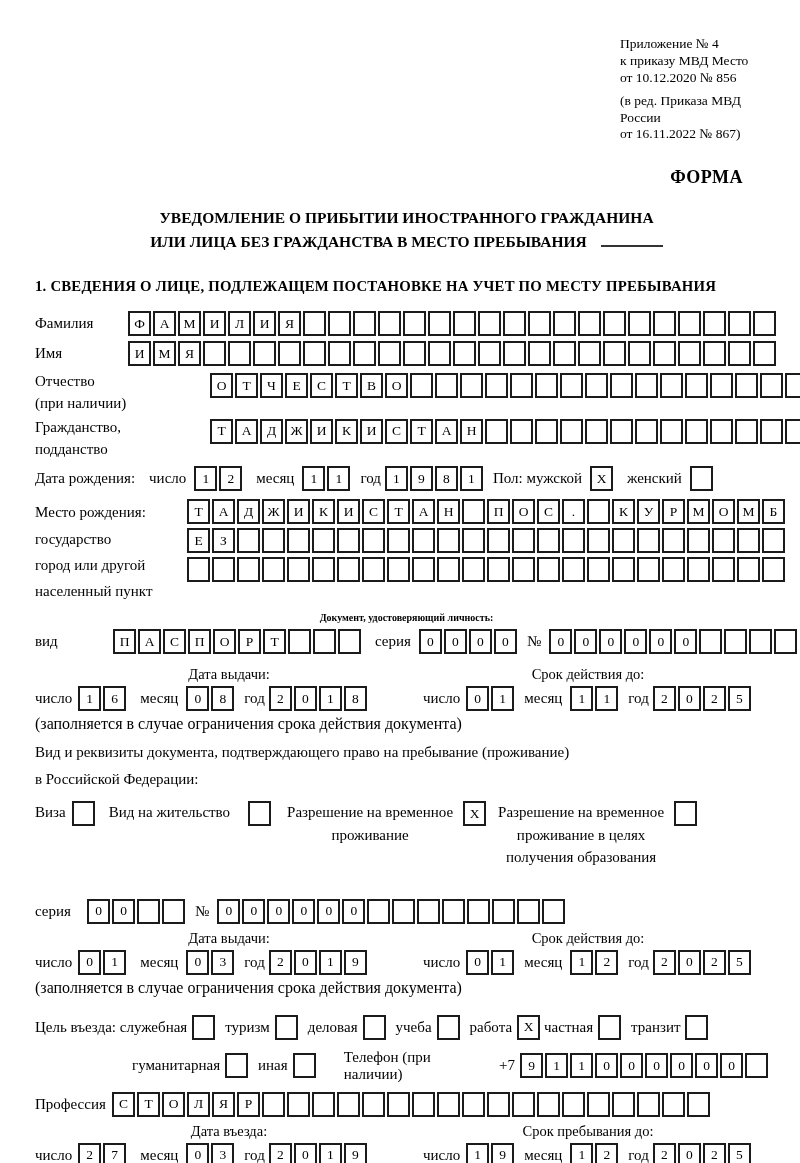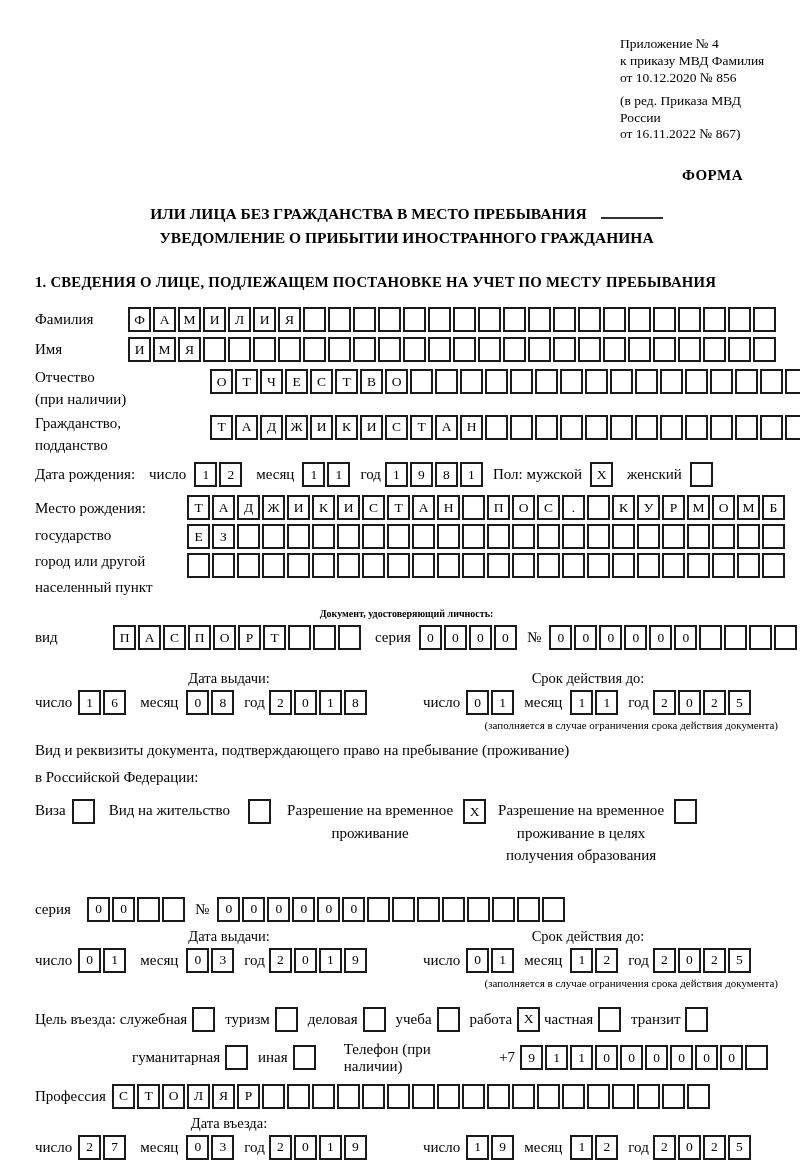--- a/index.html
+++ b/index.html
@@ -2,21 +2,21 @@
 <html><head>
 <meta charset="utf-8">
 <style>
   html,body{margin:0;padding:0;background:#fff;color:#000;}
   body{width:800px;height:1163px;font-family:"Liberation Serif","DejaVu Serif",serif;font-size:15px;overflow:hidden;}
   .page{box-sizing:border-box;width:800px;padding:36px 22px 11px 35px;}
 
   
   .hdr-block{margin-left:585px;line-height:1.25;font-size:13.5px;}
   .hdr-block .gap{height:6px;}
-  .forma{font-weight:bold;text-align:right;padding-right:35px;margin-top:24px;font-size:15px;letter-spacing:.5px;}
+  .forma{font-weight:bold;text-align:right;padding-right:35px;margin-top:24px;font-size:18px;letter-spacing:.5px;}
 
   
   .title{font-weight:bold;text-align:center;font-size:15.5px;line-height:1.55;margin-top:18px;}
   .title .uline{display:inline-block;width:62px;border-bottom:2px solid #333;height:14px;margin-left:14px;}
   .sec-head{font-weight:bold;font-size:14.8px;margin-top:24px;margin-bottom:16px;letter-spacing:.2px;}
 
   
   .cells{display:flex;gap:2px;flex:none;}
   .cell{box-sizing:border-box;flex:none;width:23px;height:25px;border:2px solid #1b1b1b;display:flex;align-items:center;justify-content:center;font-size:13.5px;background:#fff;}
 
@@ -34,21 +34,21 @@
   .ml6{margin-left:6px;} .ml10{margin-left:10px;} .ml14{margin-left:14px;}
   .mr4{margin-right:4px;} .mr8{margin-right:8px;}
 
   
   .dates{display:flex;margin-bottom:2px;}
   .dates .half{display:flex;align-items:center;}
   .dates .half.l{width:388px;}
   .date-heads{display:flex;font-size:14.5px;margin-bottom:3px;margin-top:6px;}
   .date-heads .h1{width:388px;text-align:center;}
   .date-heads .h2{width:330px;text-align:center;}
-  .note{font-size:11px;text-align:right;padding-right:0px;margin-top:4px;margin-bottom:6px;}
+  .note{font-size:16px;padding-right:0px;margin-top:4px;margin-bottom:6px;}
 
   .center-bold{font-weight:bold;text-align:center;font-size:10px;margin:8px 0 6px 0;}
   .para{line-height:1.8;margin-top:2px;}
 
   
   .permit-row{display:flex;align-items:flex-start;margin-top:8px;margin-bottom:30px;}
   .permit-row .txt{text-align:center;line-height:1.5;}
   .permit-row .cb{margin-top:0px;}
 
   .purpose-row{display:flex;align-items:center;margin-bottom:9px;flex-wrap:nowrap;}
@@ -57,31 +57,31 @@
 
   .stack{display:flex;flex-direction:column;gap:4px;}
 </style>
 </head>
 <body>
 
 <div class="page">
 
   <div class="hdr-block">
     <div>Приложение № 4</div>
-    <div>к приказу МВД Фамилия</div>
+    <div>к приказу МВД Место</div>
     <div>от 10.12.2020 № 856</div>
     <div class="gap"></div>
     <div>(в ред. Приказа МВД России</div>
     <div>от 16.11.2022 № 867)</div>
   </div>
   <div class="forma">ФОРМА</div>
 
   <div class="title">
+    <div>УВЕДОМЛЕНИЕ О ПРИБЫТИИ ИНОСТРАННОГО ГРАЖДАНИНА</div>
     <div><span>ИЛИ ЛИЦА БЕЗ ГРАЖДАНСТВА В МЕСТО ПРЕБЫВАНИЯ</span><span class="uline"></span></div>
-    <div>УВЕДОМЛЕНИЕ О ПРИБЫТИИ ИНОСТРАННОГО ГРАЖДАНИНА</div>
   </div>
 
   <div class="sec-head">1. СВЕДЕНИЯ О ЛИЦЕ, ПОДЛЕЖАЩЕМ ПОСТАНОВКЕ НА УЧЕТ ПО МЕСТУ ПРЕБЫВАНИЯ</div>
 
   <div class="row">
     <span class="lbl w-fam">Фамилия</span>
     <div class="cells">
         <div class="cell">Ф</div>
         <div class="cell">А</div>
         <div class="cell">М</div>
@@ -320,21 +320,21 @@
           <div class="cell"></div>
           <div class="cell"></div>
           <div class="cell"></div>
           <div class="cell"></div>
           <div class="cell"></div>
         </div>
     </div>
   </div>
 
   <div class="center-bold">Документ, удостоверяющий личность:</div>
-  <div class="row" style="margin-bottom:20px;">
+  <div class="row" style="margin-bottom:12px;">
     <span class="lbl w-vid">вид</span>
     <div class="cells">
         <div class="cell">П</div>
         <div class="cell">А</div>
         <div class="cell">С</div>
         <div class="cell">П</div>
         <div class="cell">О</div>
         <div class="cell">Р</div>
         <div class="cell">Т</div>
         <div class="cell"></div>
@@ -590,20 +590,21 @@
         <div class="cell"></div>
         <div class="cell"></div>
         <div class="cell"></div>
         <div class="cell"></div>
         <div class="cell"></div>
       </div>
   </div>
 
   <div class="date-heads">
     <div class="h1">Дата въезда:</div>
+    <div class="h2">Срок пребывания до:</div>
   </div>
   <div class="dates" style="margin-bottom:8px;">
     <div class="half l">
       <span>число</span>
       <div class="cells ml6">
           <div class="cell">2</div>
           <div class="cell">7</div>
         </div>
       <span class="ml14 mr8">месяц</span>
       <div class="cells">

